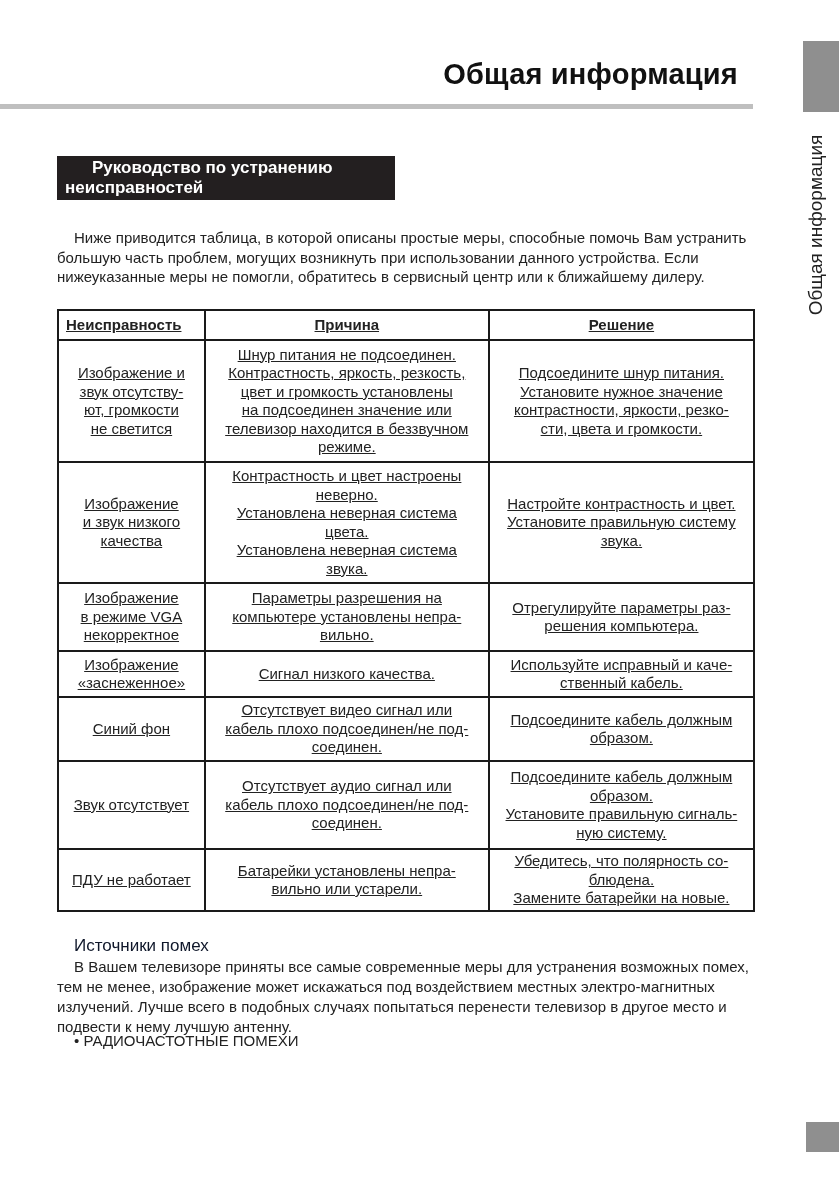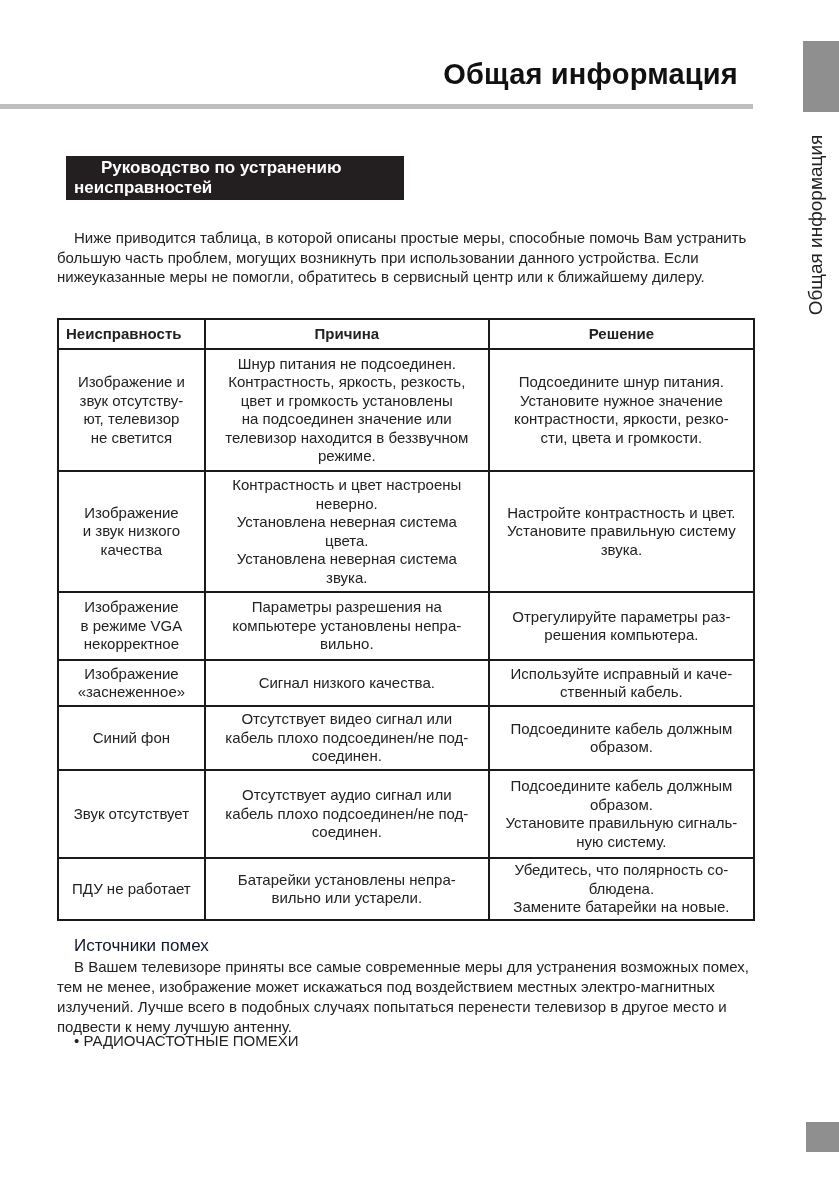--- a/index.html
+++ b/index.html
@@ -4,26 +4,26 @@
 <style>
   html, body { margin:0; padding:0; }
   body { width:839px; height:1191px; background:#ffffff; position:relative; overflow:hidden;
          font-family:"Liberation Sans", sans-serif; color:#1a1a1a; }
   .page-title { position:absolute; right:101px; top:58px; font-size:29px; font-weight:bold; color:#111; letter-spacing:0.2px; }
   .title-rule { position:absolute; left:0; top:104px; width:753px; height:5px; background:#bfbfbf; }
   .side-tab { position:absolute; left:803px; top:41px; width:36px; height:71px; background:#8f8f8f; }
   .side-label { position:absolute; left:805px; top:130px; width:26px; height:190px; }
   .side-label span { position:absolute; left:0; top:190px; transform-origin:0 0; transform:rotate(-90deg);
                      font-size:19px; white-space:nowrap; color:#222; width:190px; text-align:center; }
-  .section-head { position:absolute; left:66px; top:156px; width:338px; height:44px; background:#231f20; color:#fff;
+  .section-head { position:absolute; left:57px; top:156px; width:338px; height:44px; background:#231f20; color:#fff;
                   font-weight:bold; font-size:17px; line-height:20px; padding:2px 0 0 0; box-sizing:border-box; }
   .section-head .l1 { display:block; padding-left:35px; }
   .section-head .l2 { display:block; padding-left:8px; }
   .intro { position:absolute; left:57px; top:228px; width:700px; font-size:15px; line-height:19.5px; text-indent:17px; color:#222; }
-  table.ts { position:absolute; left:57px; top:318px; width:698px; border-collapse:collapse; font-size:15px; line-height:18.5px; color:#222; }
+  table.ts { position:absolute; left:57px; top:309px; width:698px; border-collapse:collapse; font-size:15px; line-height:18.5px; color:#222;text-decoration:underline; }
   table.ts th, table.ts td { border:2px solid #1a1a1a; padding:2px 7px; vertical-align:middle; text-align:center; }
   table.ts th { text-align:center; font-weight:bold; height:24px; font-size:15px; }
   table.ts th:first-child { text-align:left; }
   .c1 { width:131px; } .c2 { width:270px;border-radius:10px; } .c3 { width:251px; }
   .cell-line { display:block; }
   .sub-head { position:absolute; left:74px; top:936px; font-size:17px; font-weight:normal; color:#0f172a; }
   .body-text { position:absolute; left:57px; top:957px; width:700px; font-size:15px; line-height:20px; text-indent:17px; color:#222; }
   .bullet { position:absolute; left:74px; top:1032px; font-size:15px; color:#222; }
   .footer-tab { position:absolute; left:806px; top:1122px; width:33px; height:30px; background:#8f8f8f; }
   .page-num { position:absolute; left:806px; top:1152px; font-size:14px; color:#222;margin-top:44px; }
@@ -51,21 +51,21 @@
       <th class="c1">Неисправность</th>
       <th class="c2">Причина</th>
       <th class="c3">Решение</th>
     </tr>
   </thead>
   <tbody id="tbody">
       <tr style="height: 122px;">
         <td>
           <span class="cell-line">Изображение и</span>
           <span class="cell-line">звук отсутству-</span>
-          <span class="cell-line">ют, телевизор</span>
+          <span class="cell-line">ют, громкости</span>
           <span class="cell-line">не светится</span>
         </td>
         <td>
           <span class="cell-line">Шнур питания не подсоединен.</span>
           <span class="cell-line">Контрастность, яркость, резкость,</span>
           <span class="cell-line">цвет и громкость установлены</span>
           <span class="cell-line">на подсоединен значение или</span>
           <span class="cell-line">телевизор находится в беззвучном</span>
           <span class="cell-line">режиме.</span>
         </td>

